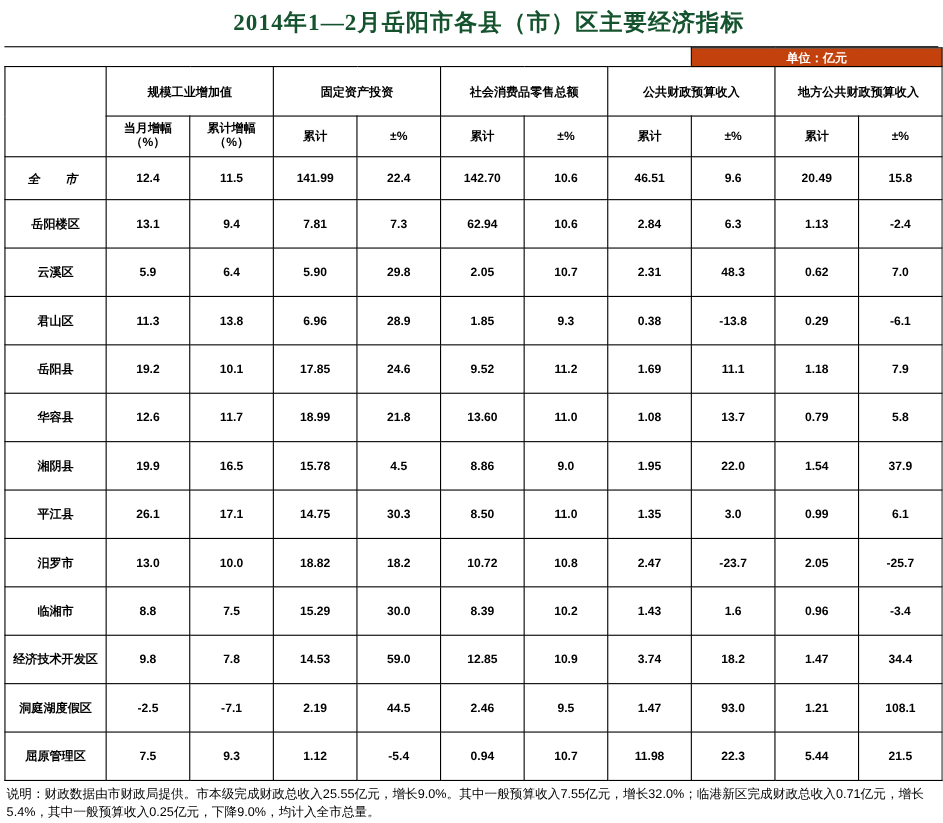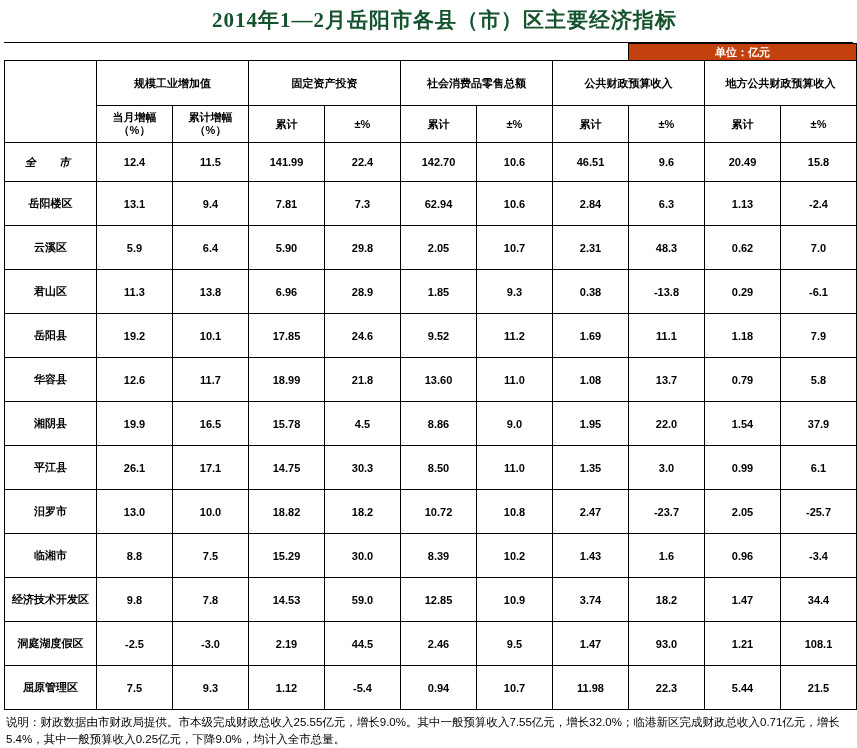--- a/index.html
+++ b/index.html
@@ -307,21 +307,21 @@
       <td>10.9</td>
       <td>3.74</td>
       <td>18.2</td>
       <td>1.47</td>
       <td>34.4</td>
     </tr>
 
     <tr class="data-row">
       <td class="row-label">洞庭湖度假区</td>
       <td>-2.5</td>
-      <td>-3.0</td>
+      <td>-7.1</td>
       <td>2.19</td>
       <td>44.5</td>
       <td>2.46</td>
       <td>9.5</td>
       <td>1.47</td>
       <td>93.0</td>
       <td>1.21</td>
       <td>108.1</td>
     </tr>
 

